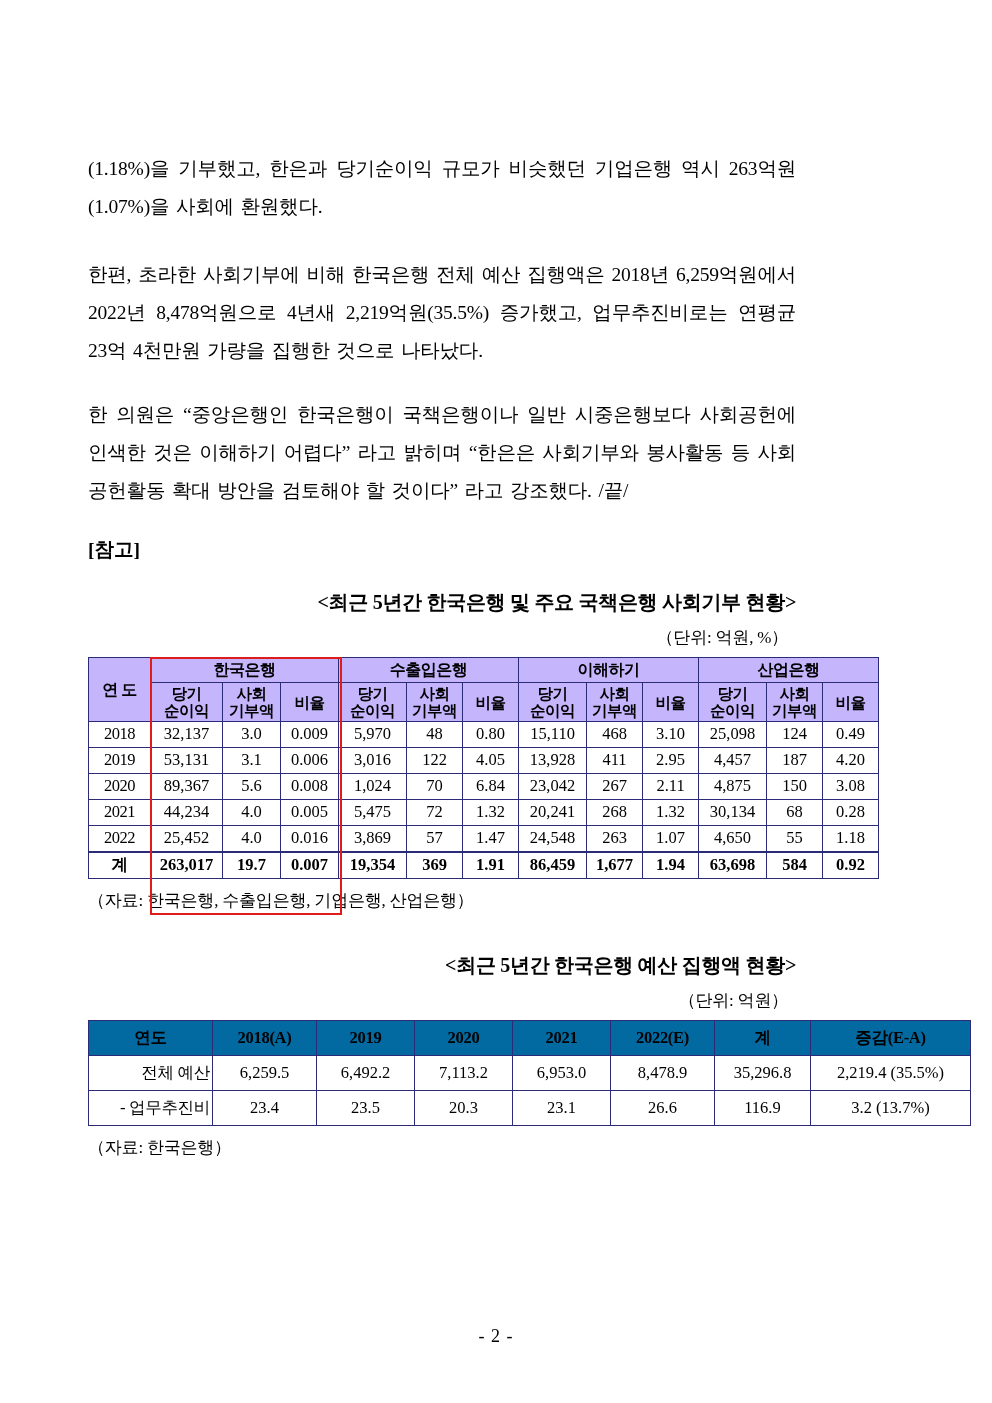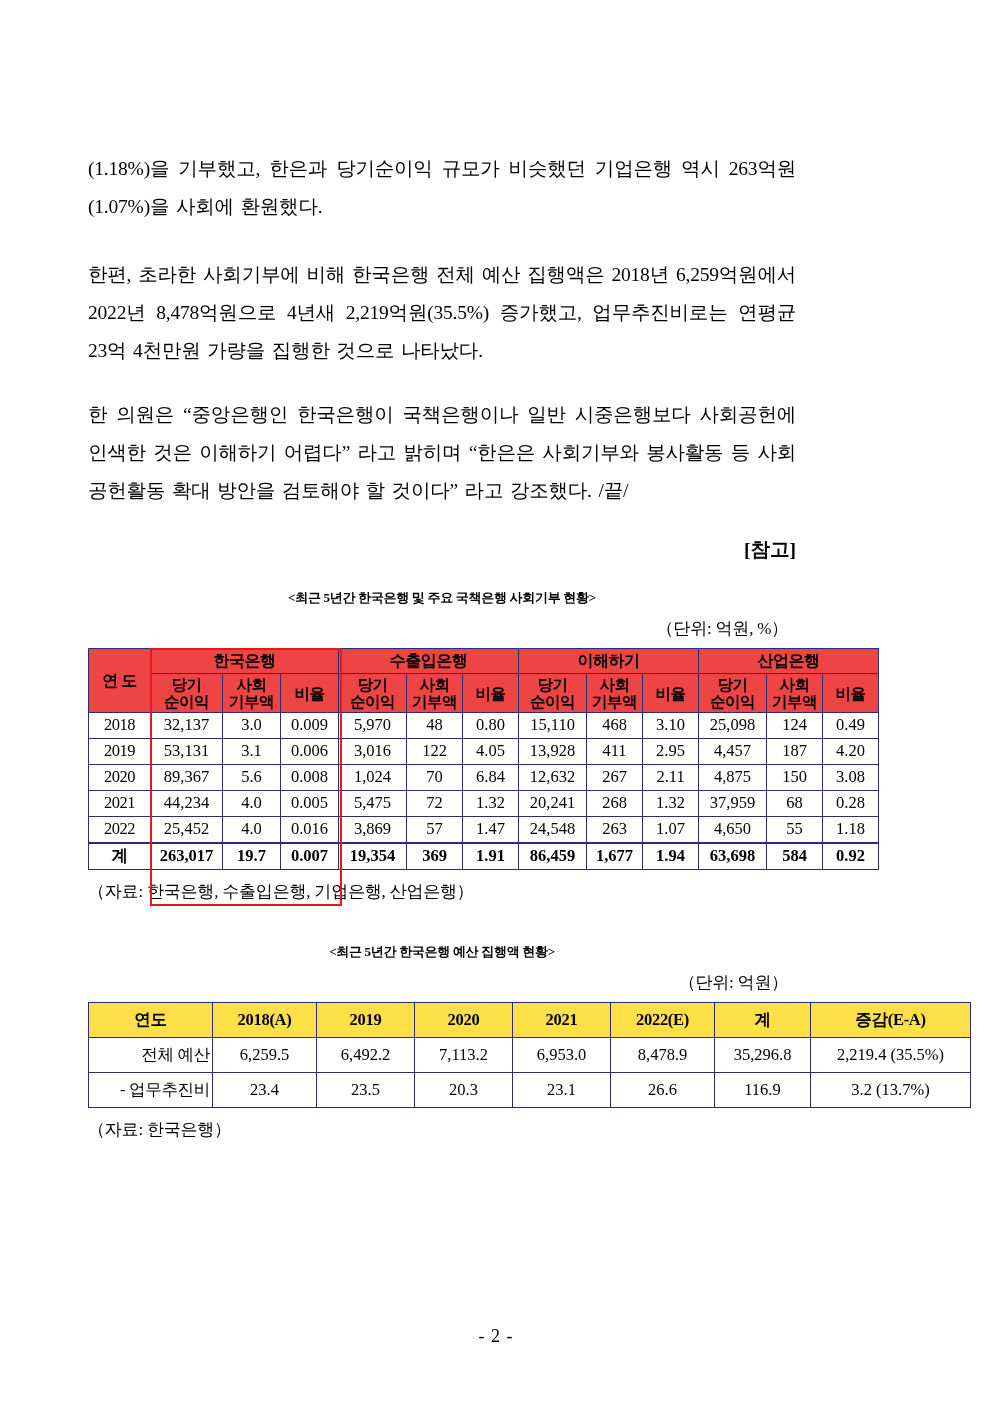--- a/index.html
+++ b/index.html
@@ -27,25 +27,24 @@
     text-align: justify;
     margin: 0 0 26px 0;
     letter-spacing: -0.2px;
     word-spacing: 2px;
   }
   p.body-para.first { margin-bottom: 30px; }
   .ref-label {
     font-size: 19.5px;
     font-weight: bold;
     margin: 14px 0 26px 0;
+  }
+  .tbl-title {
     text-align: right;
-  }
-  .tbl-title {
-    text-align: center;
-    font-size: 13px;
+    font-size: 20px;
     font-weight: bold;
     margin: 0 0 10px 0;
     letter-spacing: -0.3px;
   }
   .unit-line {
     text-align: right;
     font-size: 17px;
     margin: 0 8px 8px 0;
     letter-spacing: -0.2px;
   }
@@ -62,21 +61,21 @@
   }
   table.dt th, table.dt td {
     border: 1px solid #2b2b77;
     text-align: center;
     font-size: 16.5px;
     padding: 3px 2px;
     font-family: "Liberation Serif", serif;
     line-height: 1.15;
   }
   table.dt thead th {
-    background: #ef4444;
+    background: #c4b5fd;
     font-weight: bold;
     font-size: 16px;
     letter-spacing: -0.5px;
   }
   table.dt thead th.sub {
     font-size: 15.5px;
     line-height: 1.1;
     padding: 2px 1px;
   }
   table.dt tbody td {
@@ -100,21 +99,21 @@
     pointer-events: none;
   }
   
   table.t2 th, table.t2 td {
     border: 1px solid #2b2b77;
     text-align: center;
     font-size: 16.5px;
     padding: 6px 2px;
   }
   table.t2 { border-collapse: collapse; width: 100%; table-layout: fixed; }
-  table.t2 thead th { background: #fde047; font-weight: bold; letter-spacing: -0.3px;}
+  table.t2 thead th { background: #0369a1; font-weight: bold; letter-spacing: -0.3px;}
   table.t2 td.rowlabel { letter-spacing: -0.3px; text-align: right; }
   .table2-wrap { margin: 0 auto; width: 815px; }
   .spacer-40 { height: 40px; }
   .pagenum {
     position: absolute;
     bottom: 56px;
     left: 0;
     width: 992px;
     text-align: center;
     font-size: 18px;
@@ -207,39 +206,39 @@
           <td>4.20</td>
         </tr>
         <tr>
           <td class="yearcell">2020</td>
           <td>89,367</td>
           <td>5.6</td>
           <td>0.008</td>
           <td>1,024</td>
           <td>70</td>
           <td>6.84</td>
-          <td>12,632</td>
+          <td>23,042</td>
           <td>267</td>
           <td>2.11</td>
           <td>4,875</td>
           <td>150</td>
           <td>3.08</td>
         </tr>
         <tr>
           <td class="yearcell">2021</td>
           <td>44,234</td>
           <td>4.0</td>
           <td>0.005</td>
           <td>5,475</td>
           <td>72</td>
           <td>1.32</td>
           <td>20,241</td>
           <td>268</td>
           <td>1.32</td>
-          <td>37,959</td>
+          <td>30,134</td>
           <td>68</td>
           <td>0.28</td>
         </tr>
         <tr>
           <td class="yearcell">2022</td>
           <td>25,452</td>
           <td>4.0</td>
           <td>0.016</td>
           <td>3,869</td>
           <td>57</td>

